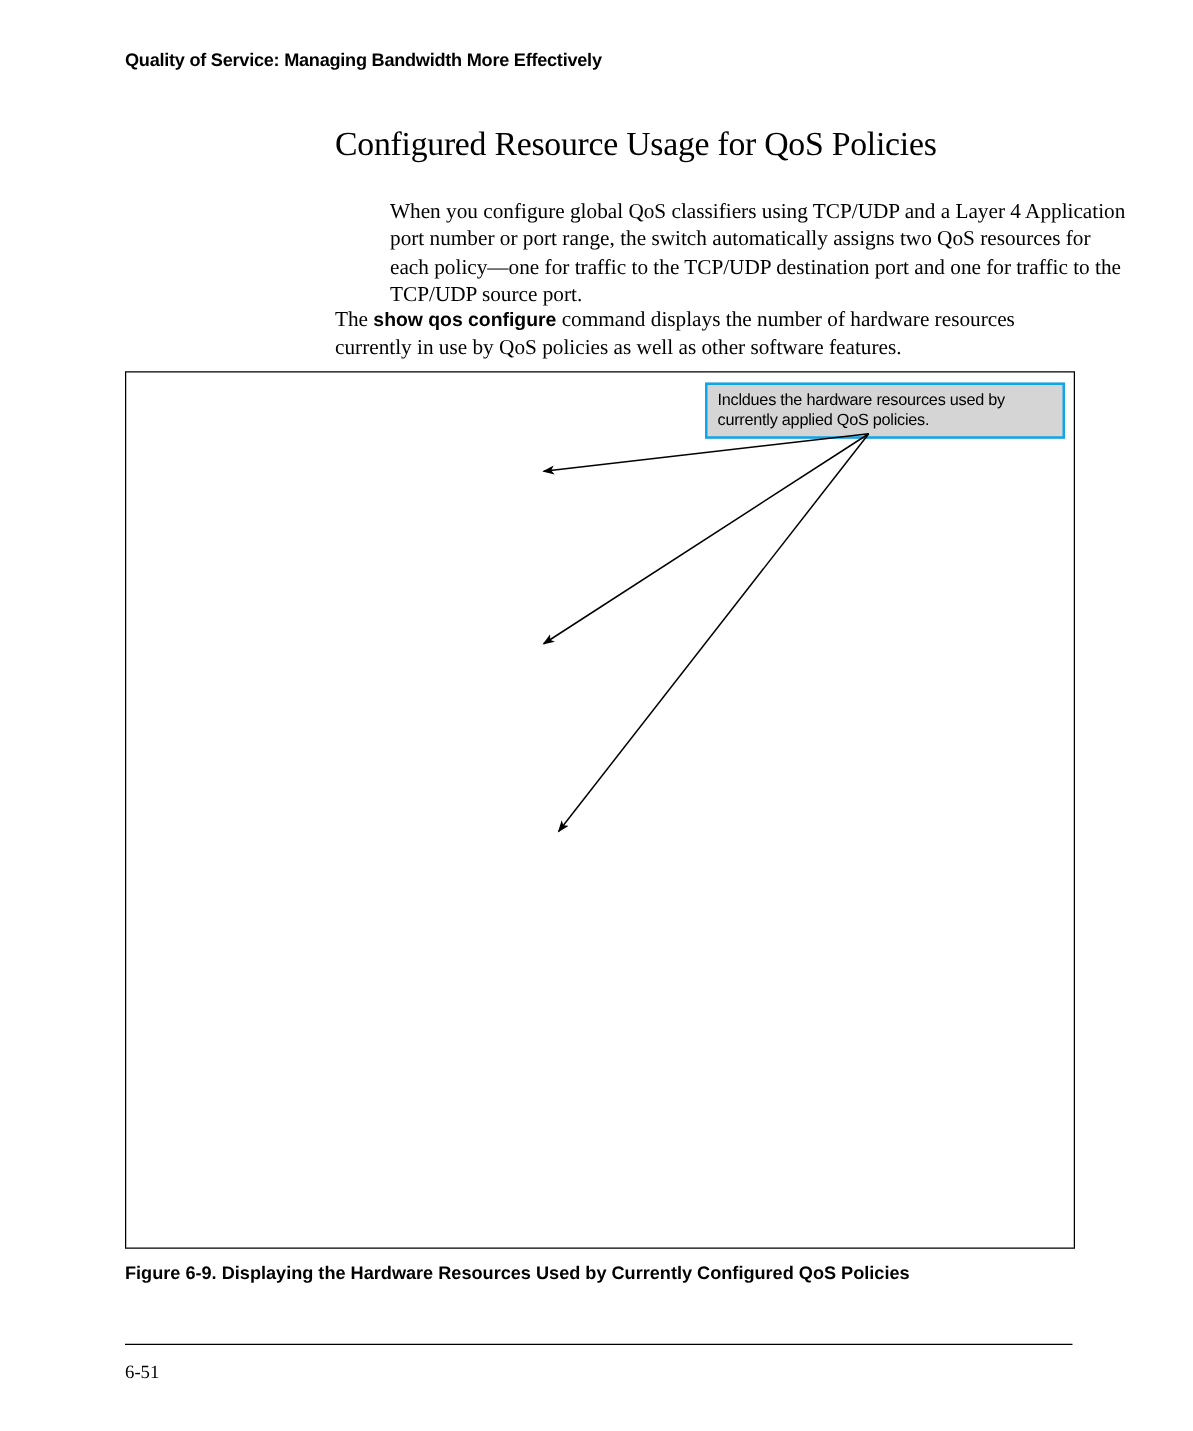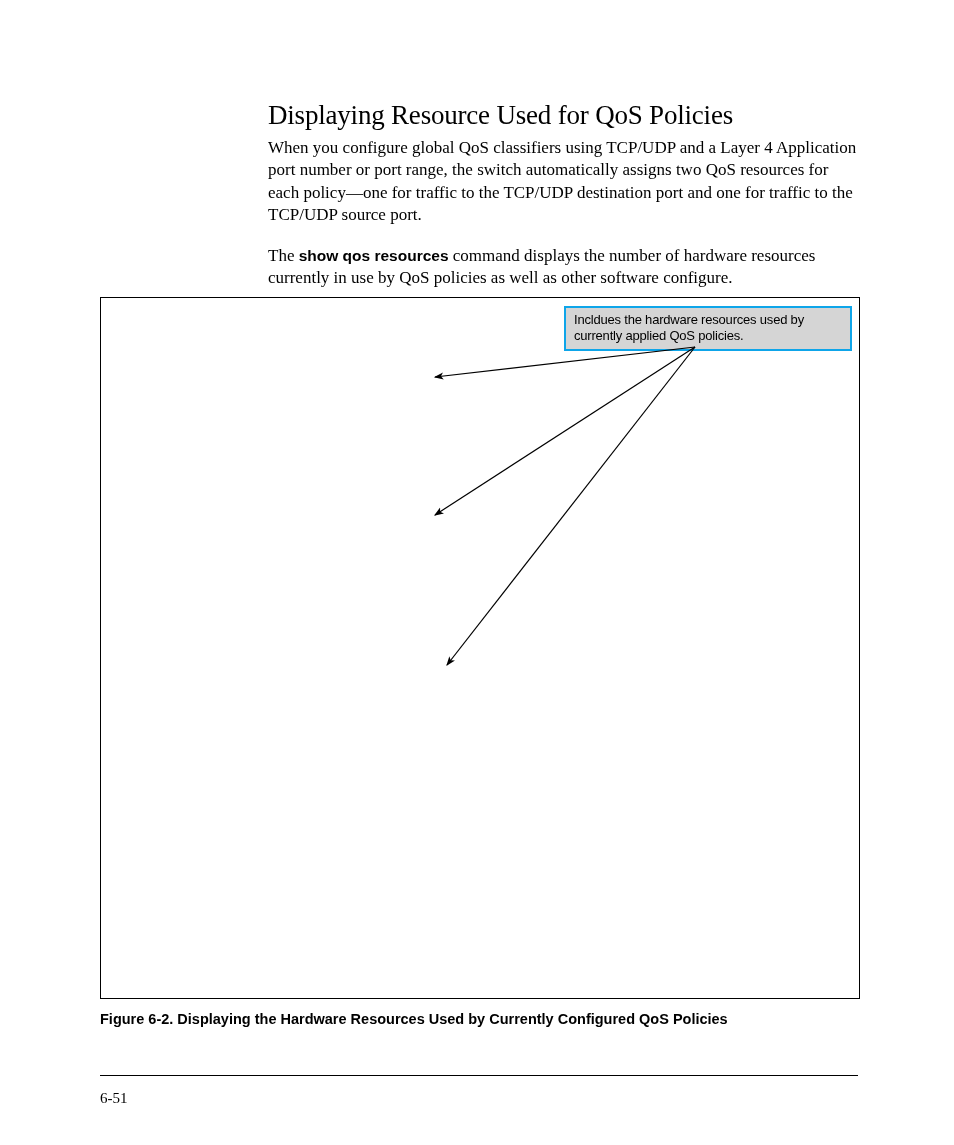--- a/index.html
+++ b/index.html
@@ -30,21 +30,21 @@
     font-size:27px;
     letter-spacing:-0.2px;
   }
   .body-text{
     position:absolute;
     left:268px;
     width:590px;
     font-size:17px;
     line-height:1.32;
   }
-  .p1{top:137px;}
+  .p1{top:158px;margin-left:44px;}
   .p2{top:245px;}
   .bold-sans{
     font-family:Arial, Helvetica, sans-serif;
     font-weight:700;
     font-size:15.5px;
     font-stretch:condensed;
   }
   .figure-frame{
     position:absolute;
     left:100px;
@@ -100,45 +100,46 @@
     font-family:"Times New Roman", Times, serif;
     font-size:15px;
   }
 </style>
 </head>
 <body>
 
 <div class="page">
 
   <div class="hdr">
+    <div>Quality of Service: Managing Bandwidth More Effectively</div>
   </div>
 
-  <div class="section-title">Displaying Resource Used for QoS Policies</div>
+  <div class="section-title">Configured Resource Usage for QoS Policies</div>
 
   <div class="body-text p1">When you configure global QoS classifiers using TCP/UDP and a Layer 4 Application port number or port range, the switch automatically assigns two QoS resources for each policy—one for traffic to the TCP/UDP destination port and one for traffic to the TCP/UDP source port.</div>
 
   <div class="body-text p2">
-    <span>The </span><span class="bold-sans">show qos resources</span><span> command displays the number of hardware resources currently in use by QoS policies as well as other software configure.</span>
+    <span>The </span><span class="bold-sans">show qos configure</span><span> command displays the number of hardware resources currently in use by QoS policies as well as other software features.</span>
   </div>
 
   <div class="figure-frame"></div>
 
   <div class="callout">
     <span>Incldues the hardware resources used by currently applied QoS policies.</span>
   </div>
 
   <svg class="arrows" viewBox="0 0 758 700">
     <defs>
       <marker id="ah" markerWidth="10" markerHeight="10" refX="7" refY="3" orient="auto" markerUnits="strokeWidth">
         <path d="M0,0 L8,3 L0,6 L2,3 Z" fill="#000"></path>
       </marker>
     </defs>
     <line x1="595" y1="50" x2="335" y2="80" stroke="#000" stroke-width="1.2" marker-end="url(#ah)"></line>
     <line x1="595" y1="50" x2="335" y2="218" stroke="#000" stroke-width="1.2" marker-end="url(#ah)"></line>
     <line x1="595" y1="50" x2="347" y2="368" stroke="#000" stroke-width="1.2" marker-end="url(#ah)"></line>
   </svg>
 
-  <div class="caption">Figure 6-2.  Displaying the Hardware Resources Used by Currently Configured QoS Policies</div>
+  <div class="caption">Figure 6-9.  Displaying the Hardware Resources Used by Currently Configured QoS Policies</div>
 
   <div class="footer-rule"></div>
   <div class="page-num">6-51</div>
 
 </div>
 
 </body></html>

